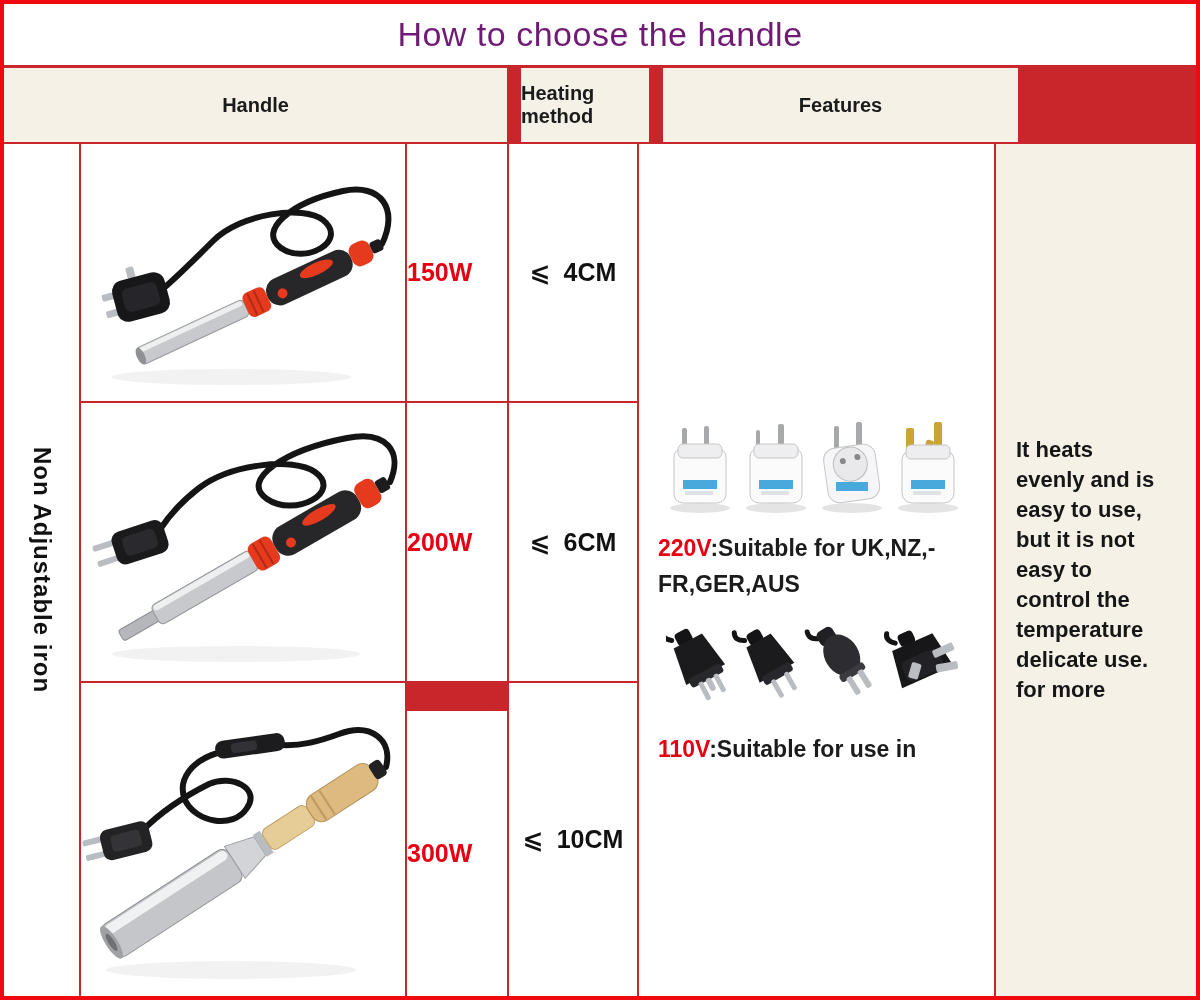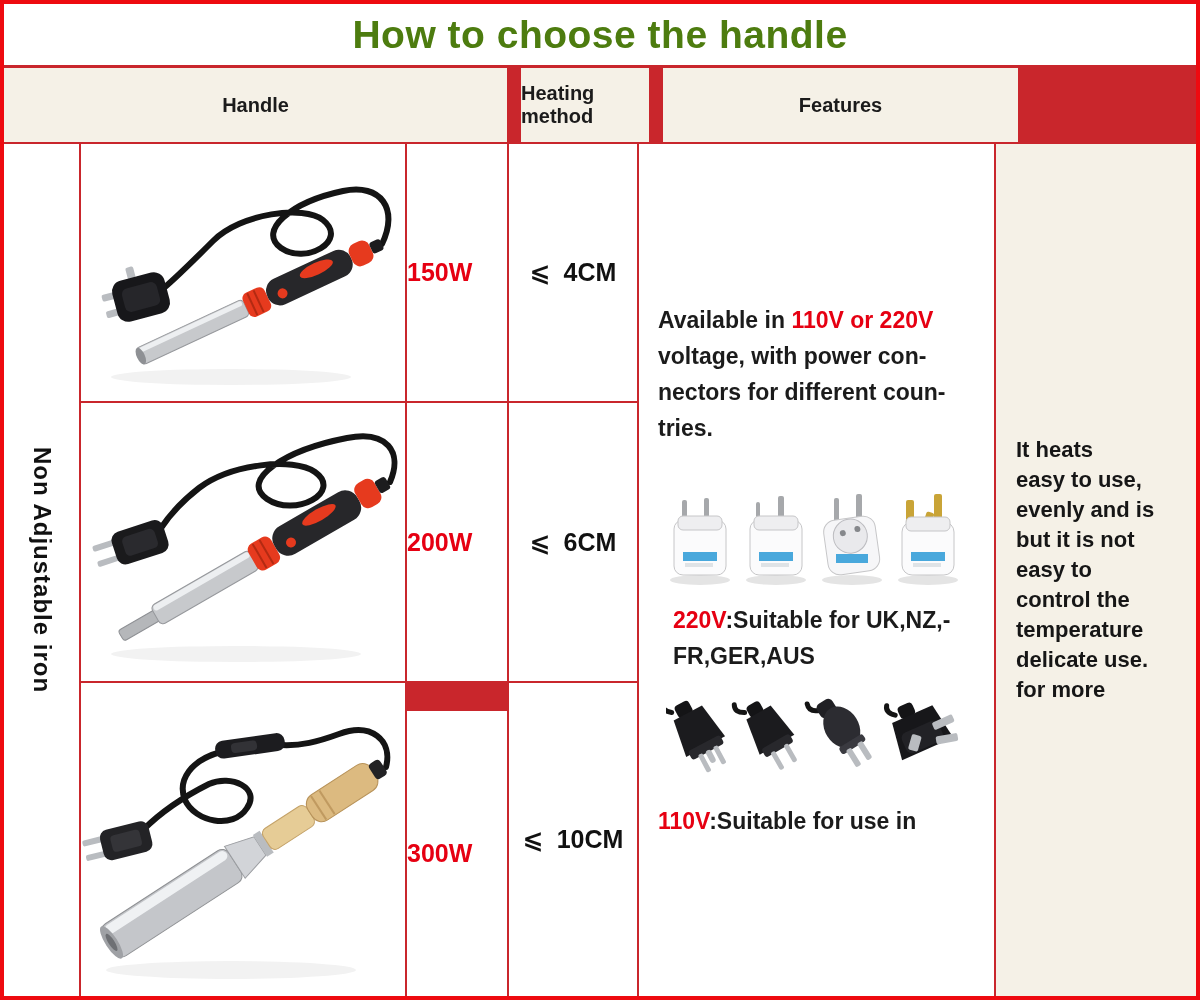--- a/index.html
+++ b/index.html
@@ -11,21 +11,21 @@
     border:4px solid #ee0a10; background:#ffffff;
     display:flex; flex-direction:column;
   }
 
   
   .title-band{
     height:64px; flex:0 0 64px; background:#ffffff;
     border-bottom:3px solid #c9262c;
     display:flex; align-items:center; justify-content:center;
   }
-  .title-band h1{ font-size:39px; font-weight:bold; color:#4d7c0f; letter-spacing:.5px; }
+  .title-band h1{ font-size:34px; font-weight:normal; color:#701a75; letter-spacing:.5px; }
 
   
   .head-row{
     height:76px; flex:0 0 76px; background:#c9262c;
     border-bottom:2px solid #c9262c;
     display:grid; grid-template-columns:503px 128px 355px 1fr; gap:14px;
   }
   .head-cell{
     background:#f5f1e7; display:flex; align-items:center; justify-content:center;
     font-size:20px; font-weight:bold; color:#1b1b1b;
@@ -61,21 +61,21 @@
 
   .heat-cell{
     grid-column:5; grid-row:1 / span 3;
     display:flex; flex-direction:column; justify-content:center;
     padding:0 19px; font-weight:bold; color:#1b1b1b;
   }
   .heat-line{ font-size:23px; line-height:36px; }
   .red{ color:#e60012; }
   .plug-strip{ display:block; margin:0 auto; }
   .white-plugs{ margin-top:44px; }
-  .v220-block{ margin-top:12px;margin-left:15px; }
+  .v220-block{ margin-top:12px; }
   .black-plugs{ margin-top:22px; }
   .v110-block{ margin-top:19px; }
 
   .feat-cell{
     grid-column:6; grid-row:1 / span 3; background:#f5f1e7;
     display:flex; flex-direction:column; justify-content:center;
     padding:0 20px; font-weight:bold; color:#161616;
   }
   .feat-line{ font-size:22px; line-height:30px; }
 </style>
@@ -207,28 +207,20 @@
     </div>
     <div class="cell watt-cell" style="grid-column:3;grid-row:3;margin-top:28px;">
       <span>300W</span>
     </div>
     <div class="cell size-cell" style="grid-column:4;grid-row:3;">
       <span class="sym">⩽</span>
       <span>10CM</span>
     </div>
 
     <div class="cell heat-cell">
-      <div>
-        <div class="heat-line">
-          <span>Available in </span><span class="red">110V or 220V</span>
-        </div>
-        <div class="heat-line">voltage, with power con-</div>
-        <div class="heat-line">nectors for different coun-</div>
-        <div class="heat-line">tries.</div>
-      </div>
 
       <svg class="plug-strip white-plugs" width="302" height="100" viewBox="0 0 302 100">
         <g>
           <ellipse cx="34" cy="90" rx="30" ry="5" fill="#e4e4e4"></ellipse>
           <rect x="16" y="10" width="5" height="24" rx="2" fill="#a6a8ab"></rect>
           <rect x="38" y="8" width="5" height="26" rx="2" fill="#a6a8ab"></rect>
           <rect x="8" y="30" width="52" height="55" rx="9" fill="#fbfbfc" stroke="#c6c6c8" stroke-width="1"></rect>
           <rect x="12" y="26" width="44" height="14" rx="5" fill="#eeeef0" stroke="#c6c6c8" stroke-width="1"></rect>
           <rect x="17" y="62" width="34" height="9" fill="#49a8dc"></rect>
           <rect x="19" y="73" width="28" height="4" fill="#dfe3e6"></rect>
@@ -312,22 +304,22 @@
 
       <div class="v110-block">
         <div class="heat-line">
           <span class="red">110V</span><span>:Suitable for use in</span>
         </div>
       </div>
     </div>
 
     <div class="cell feat-cell">
       <div class="feat-line">It heats</div>
+      <div class="feat-line">evenly and is</div>
       <div class="feat-line">easy to use,</div>
-      <div class="feat-line">evenly and is</div>
       <div class="feat-line">but it is not</div>
       <div class="feat-line">easy to</div>
       <div class="feat-line">control the</div>
       <div class="feat-line">temperature</div>
       <div class="feat-line">delicate use.</div>
       <div class="feat-line">for more</div>
     </div>
 
   </div>
 </div>

